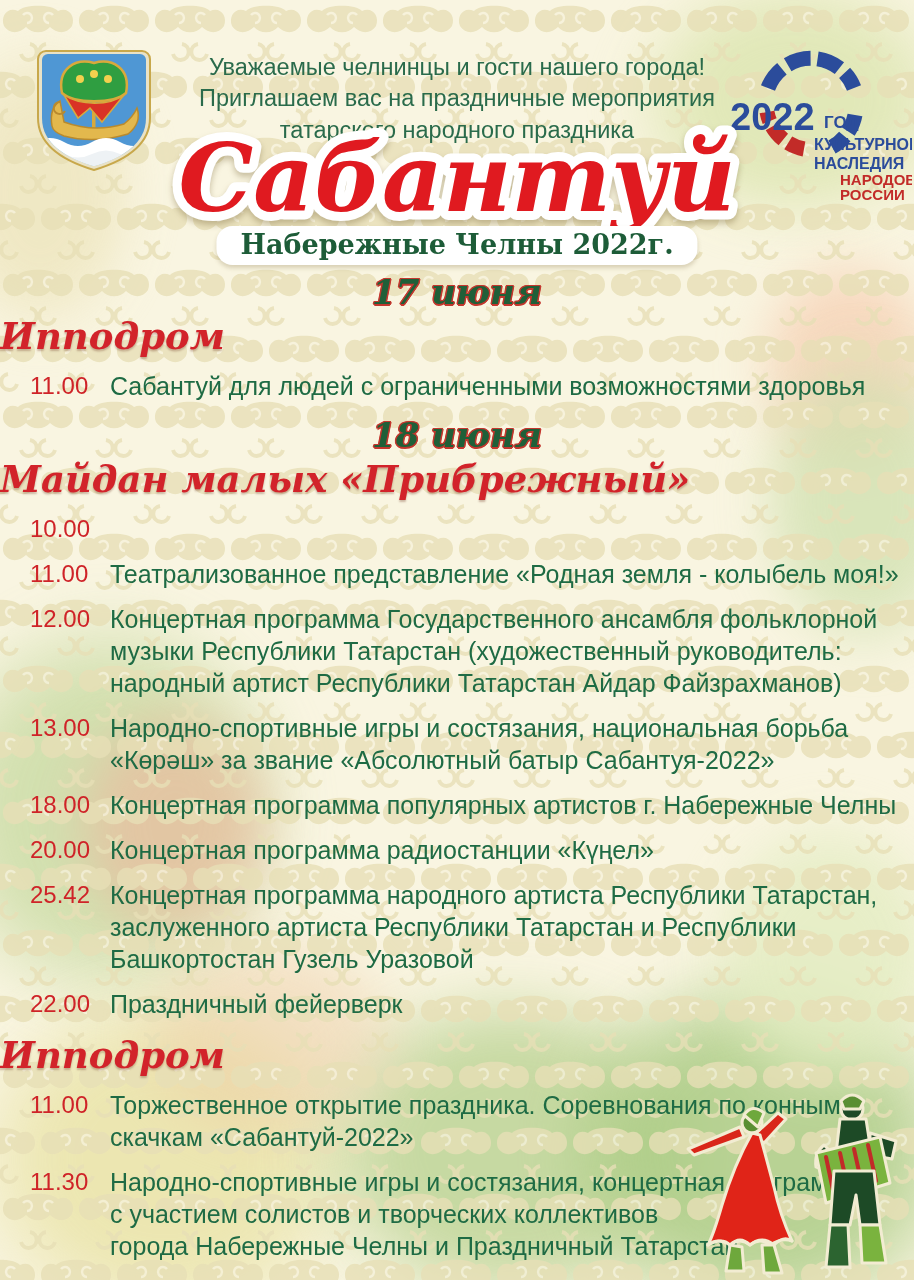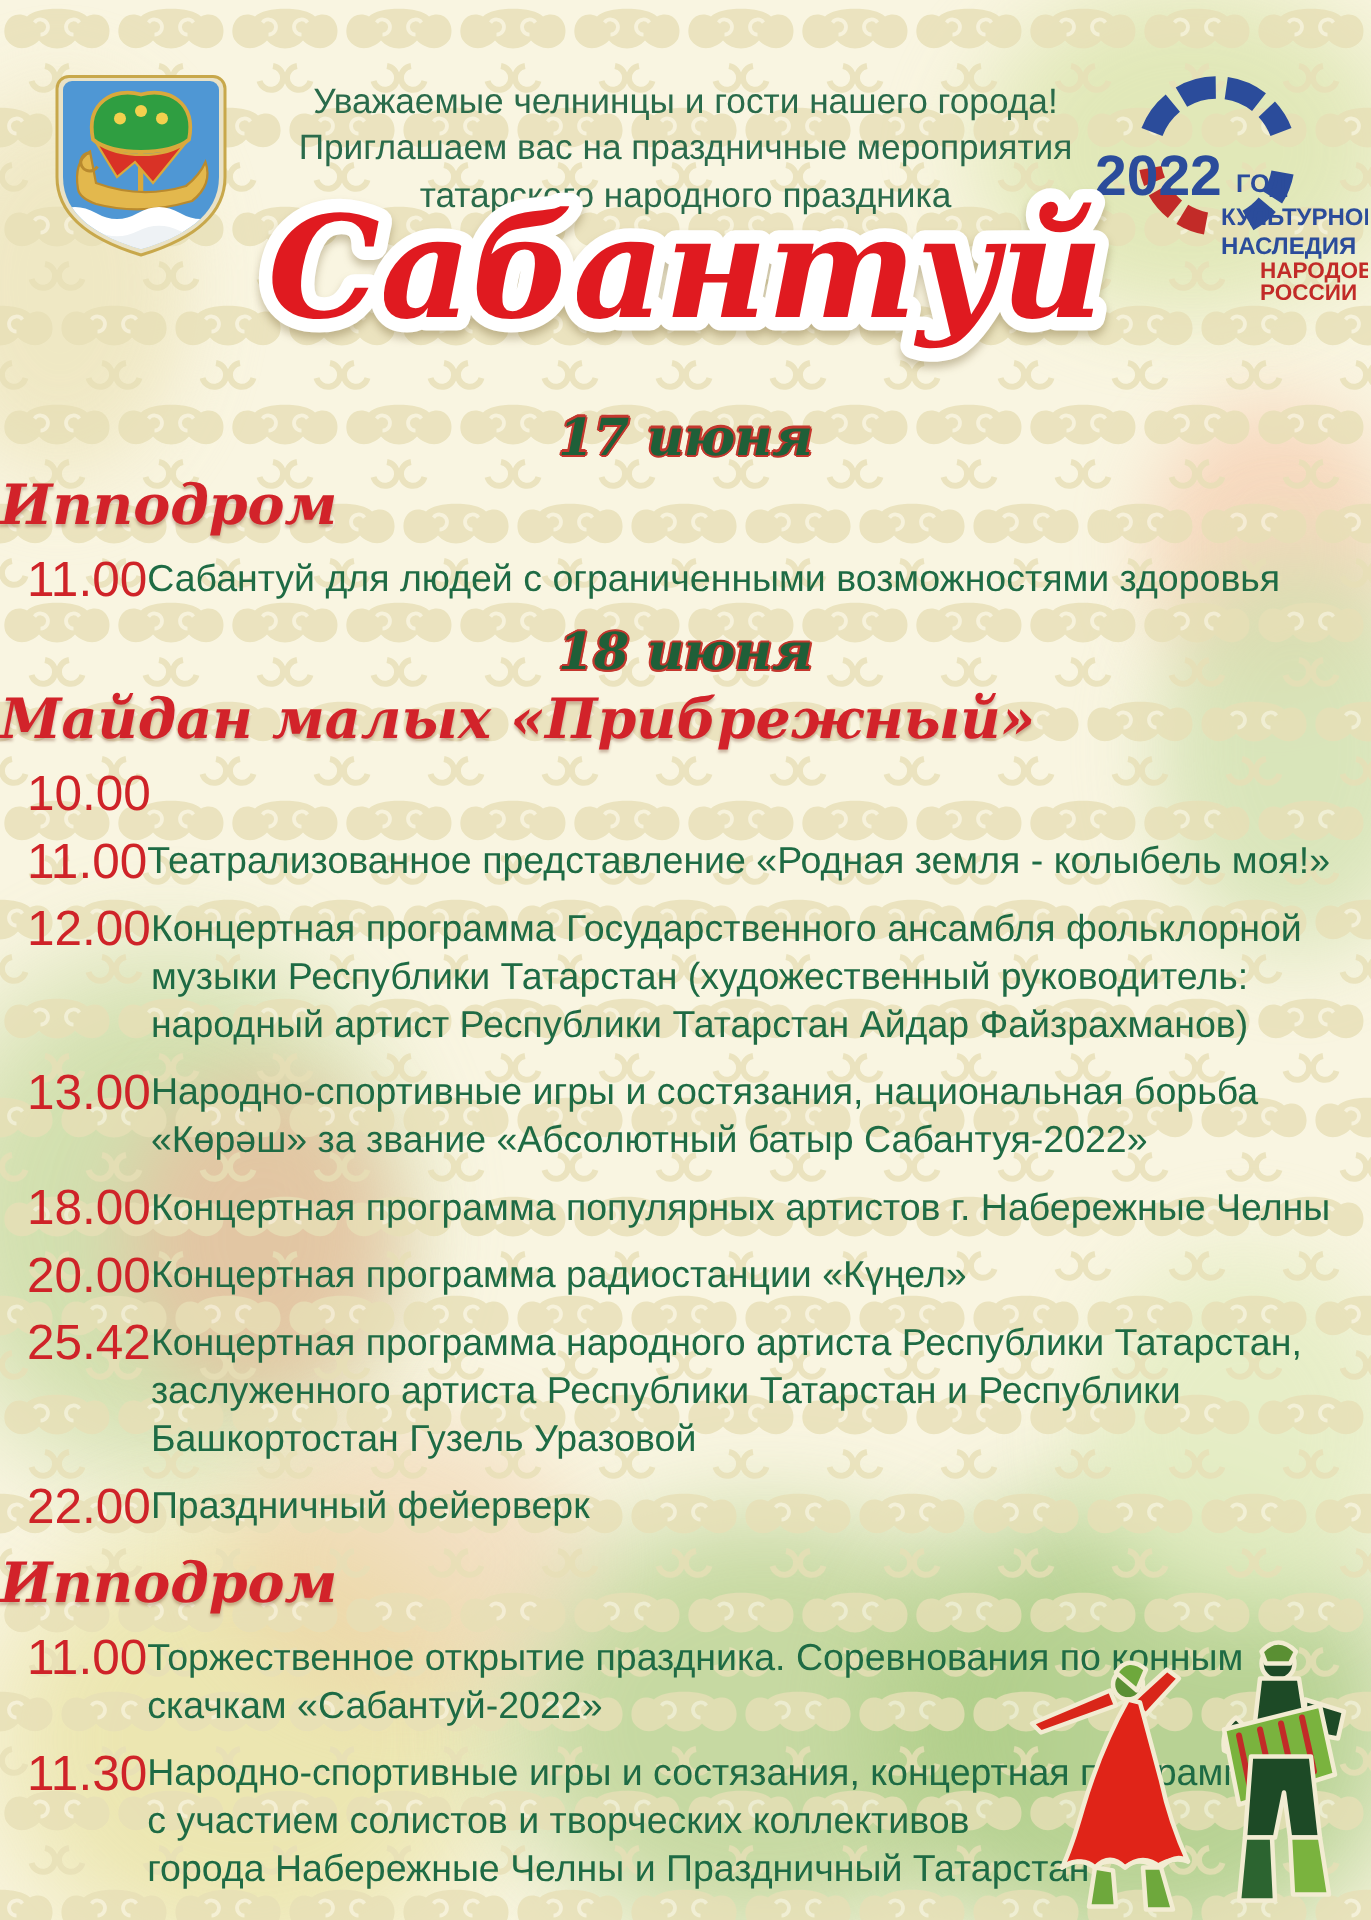--- a/index.html
+++ b/index.html
@@ -51,21 +51,21 @@
     margin:4px 0 0;
     text-shadow:-1.5px 0 #c4372e,1.5px 0 #c4372e,0 -1.5px #c4372e,0 1.5px #c4372e,
                 -1px -1px #c4372e,1px -1px #c4372e,-1px 1px #c4372e,1px 1px #c4372e;
   }
   .venue-head{
     text-align:left;font-family:"DejaVu Serif","Liberation Serif",serif;
     font-weight:bold;font-style:italic;font-size:37px;color:#d2232a;
     margin:2px 0 12px;text-shadow:0 2px 2px rgba(100,40,20,.3);
   }
   .event{display:flex;align-items:flex-start;margin:0 0 13px;}
-  .time{flex:0 0 80px;padding-left:18px;color:#cf2328;font-size:33px;line-height:32px;}
+  .time{flex:0 0 80px;padding-left:30px;color:#cf2328;font-size:24px;line-height:32px;}
   .etext{flex:1;max-width:812px;color:#1e6b44;font-size:25px;line-height:32px;}
   .etext span{display:block;}
   .dancers{position:absolute;right:0;bottom:0;pointer-events:none;}
 </style>
 </head>
 <body>
 
 <div class="poster">
 
   <div class="blob b1"></div>
@@ -135,20 +135,21 @@
     <text x="92" y="110" font-family="Liberation Sans, sans-serif" font-size="16" font-weight="bold" fill="#2b4c9b">КУЛЬТУРНОГО</text>
     <text x="92" y="129" font-family="Liberation Sans, sans-serif" font-size="16" font-weight="bold" fill="#2b4c9b">НАСЛЕДИЯ</text>
     <text x="118" y="145" font-family="Liberation Sans, sans-serif" font-size="15" font-weight="bold" fill="#c22b28">НАРОДОВ</text>
     <text x="118" y="160" font-family="Liberation Sans, sans-serif" font-size="15" font-weight="bold" fill="#c22b28">РОССИИ</text>
   </svg>
 
   <svg class="title-wrap" width="660" height="130" viewBox="0 0 660 130">
     <text x="330" y="95" text-anchor="middle" font-family="DejaVu Serif, Liberation Serif, serif" font-style="italic" font-weight="bold" font-size="94" fill="#e01a20" stroke="#ffffff" stroke-width="18" stroke-linejoin="round" paint-order="stroke">Сабантуй</text>
   </svg>
 
+  <div class="subtitle">Набережные Челны 2022г.</div>
 
   <div class="content">
 
     <div class="date-head">17 июня</div>
     <div class="venue-head">Ипподром</div>
 
     <div class="event">
       <span class="time">11.00</span>
       <span class="etext">
         <span>Сабантуй для людей с ограниченными возможностями здоровья</span>

